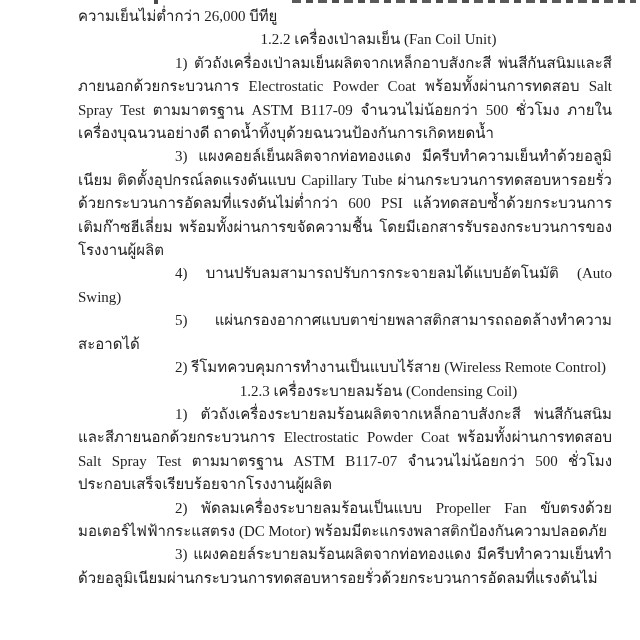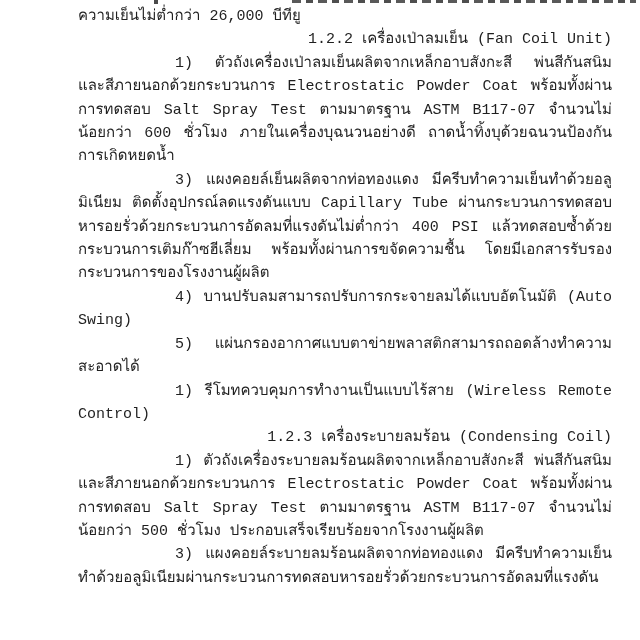--- a/index.html
+++ b/index.html
@@ -5,21 +5,21 @@
   html, body {
     margin: 0;
     padding: 0;
   }
   .page {
     position: relative;
     width: 640px;
     height: 588px;
     background: #ffffff;
     overflow: hidden;
-    font-family: Liberation Mono, monospace;
+    font-family: Liberation Serif, serif;
     color: #1f1f1f;
   }
   
   .top-frag {
     position: absolute;
     left: 0;
     top: 0;
     width: 640px;
     height: 5px;
   }
@@ -51,45 +51,46 @@
     line-height: 23.4px;
   }
   .para {
     margin: 0;
     padding: 0;
     text-align: justify;
     text-indent: 97px;
   }
   .para--heading {
     text-indent: 67px;
-    text-align: right;
+    text-align: center;
   }
   .para--cont {
     text-indent: 0;
     text-align: left;
   }
 </style>
 </head>
 <body>
 
 <div class="page" style="background: rgb(255, 255, 255); color: rgb(31, 31, 31);">
 
   <div class="top-frag">
     <span class="frag-tick"></span>
     <span class="frag-band"></span>
   </div>
 
   <main class="text-block">
     <p class="para para--cont">ความเย็นไม่ต่ำกว่า 26,000 บีทียู</p>
     <div id="sections">
         <p class="para para--heading">1.2.2 เครื่องเป่าลมเย็น (Fan Coil Unit)</p>
-        <p class="para para--item">1) ตัวถังเครื่องเป่าลมเย็นผลิตจากเหล็กอาบสังกะสี พ่นสีกันสนิมและสีภายนอกด้วยกระบวนการ Electrostatic Powder Coat พร้อมทั้งผ่านการทดสอบ Salt Spray Test ตามมาตรฐาน ASTM B117-07 จำนวนไม่น้อยกว่า 600 ชั่วโมง ภายในเครื่องบุฉนวนอย่างดี ถาดน้ำทิ้งบุด้วยฉนวนป้องกันการเกิดหยดน้ำ</p>
-        <p class="para para--item">3) แผงคอยล์เย็นผลิตจากท่อทองแดง มีครีบทำความเย็นทำด้วยอลูมิเนียม ติดตั้งอุปกรณ์ลดแรงดันแบบ Capillary Tube ผ่านกระบวนการทดสอบหารอยรั่วด้วยกระบวนการอัดลมที่แรงดันไม่ต่ำกว่า 400 PSI แล้วทดสอบซ้ำด้วยกระบวนการเติมก๊าซฮีเลี่ยม พร้อมทั้งผ่านการขจัดความชื้น โดยมีเอกสารรับรองกระบวนการของโรงงานผู้ผลิต</p>
+        <p class="para para--item">1) ตัวถังเครื่องเป่าลมเย็นผลิตจากเหล็กอาบสังกะสี พ่นสีกันสนิมและสีภายนอกด้วยกระบวนการ Electrostatic Powder Coat พร้อมทั้งผ่านการทดสอบ Salt Spray Test ตามมาตรฐาน ASTM B117-09 จำนวนไม่น้อยกว่า 500 ชั่วโมง ภายในเครื่องบุฉนวนอย่างดี ถาดน้ำทิ้งบุด้วยฉนวนป้องกันการเกิดหยดน้ำ</p>
+        <p class="para para--item">3) แผงคอยล์เย็นผลิตจากท่อทองแดง มีครีบทำความเย็นทำด้วยอลูมิเนียม ติดตั้งอุปกรณ์ลดแรงดันแบบ Capillary Tube ผ่านกระบวนการทดสอบหารอยรั่วด้วยกระบวนการอัดลมที่แรงดันไม่ต่ำกว่า 600 PSI แล้วทดสอบซ้ำด้วยกระบวนการเติมก๊าซฮีเลี่ยม พร้อมทั้งผ่านการขจัดความชื้น โดยมีเอกสารรับรองกระบวนการของโรงงานผู้ผลิต</p>
         <p class="para para--item">4) บานปรับลมสามารถปรับการกระจายลมได้แบบอัตโนมัติ (Auto Swing)</p>
         <p class="para para--item">5) แผ่นกรองอากาศแบบตาข่ายพลาสติกสามารถถอดล้างทำความสะอาดได้</p>
-        <p class="para para--item">1) รีโมทควบคุมการทำงานเป็นแบบไร้สาย (Wireless Remote Control)</p>
+        <p class="para para--item">2) รีโมทควบคุมการทำงานเป็นแบบไร้สาย (Wireless Remote Control)</p>
         <p class="para para--heading">1.2.3 เครื่องระบายลมร้อน (Condensing Coil)</p>
         <p class="para para--item">1) ตัวถังเครื่องระบายลมร้อนผลิตจากเหล็กอาบสังกะสี พ่นสีกันสนิมและสีภายนอกด้วยกระบวนการ Electrostatic Powder Coat พร้อมทั้งผ่านการทดสอบ Salt Spray Test ตามมาตรฐาน ASTM B117-07 จำนวนไม่น้อยกว่า 500 ชั่วโมง ประกอบเสร็จเรียบร้อยจากโรงงานผู้ผลิต</p>
+        <p class="para para--item">2) พัดลมเครื่องระบายลมร้อนเป็นแบบ Propeller Fan ขับตรงด้วยมอเตอร์ไฟฟ้ากระแสตรง (DC Motor) พร้อมมีตะแกรงพลาสติกป้องกันความปลอดภัย</p>
         <p class="para para--item">3) แผงคอยล์ระบายลมร้อนผลิตจากท่อทองแดง มีครีบทำความเย็นทำด้วยอลูมิเนียมผ่านกระบวนการทดสอบหารอยรั่วด้วยกระบวนการอัดลมที่แรงดันไม่ต่ำกว่า 600 PSI แล้วทดสอบซ้ำด้วยกระบวนการเติมก๊าซฮีเลี่ยม พร้อมทั้งผ่านการขจัดความชื้น โดยมีเอกสารรับรองกระบวนการจากโรงงานผู้ผลิต</p>
       </div>
   </main>
 
 </div>
 
 </body></html>

